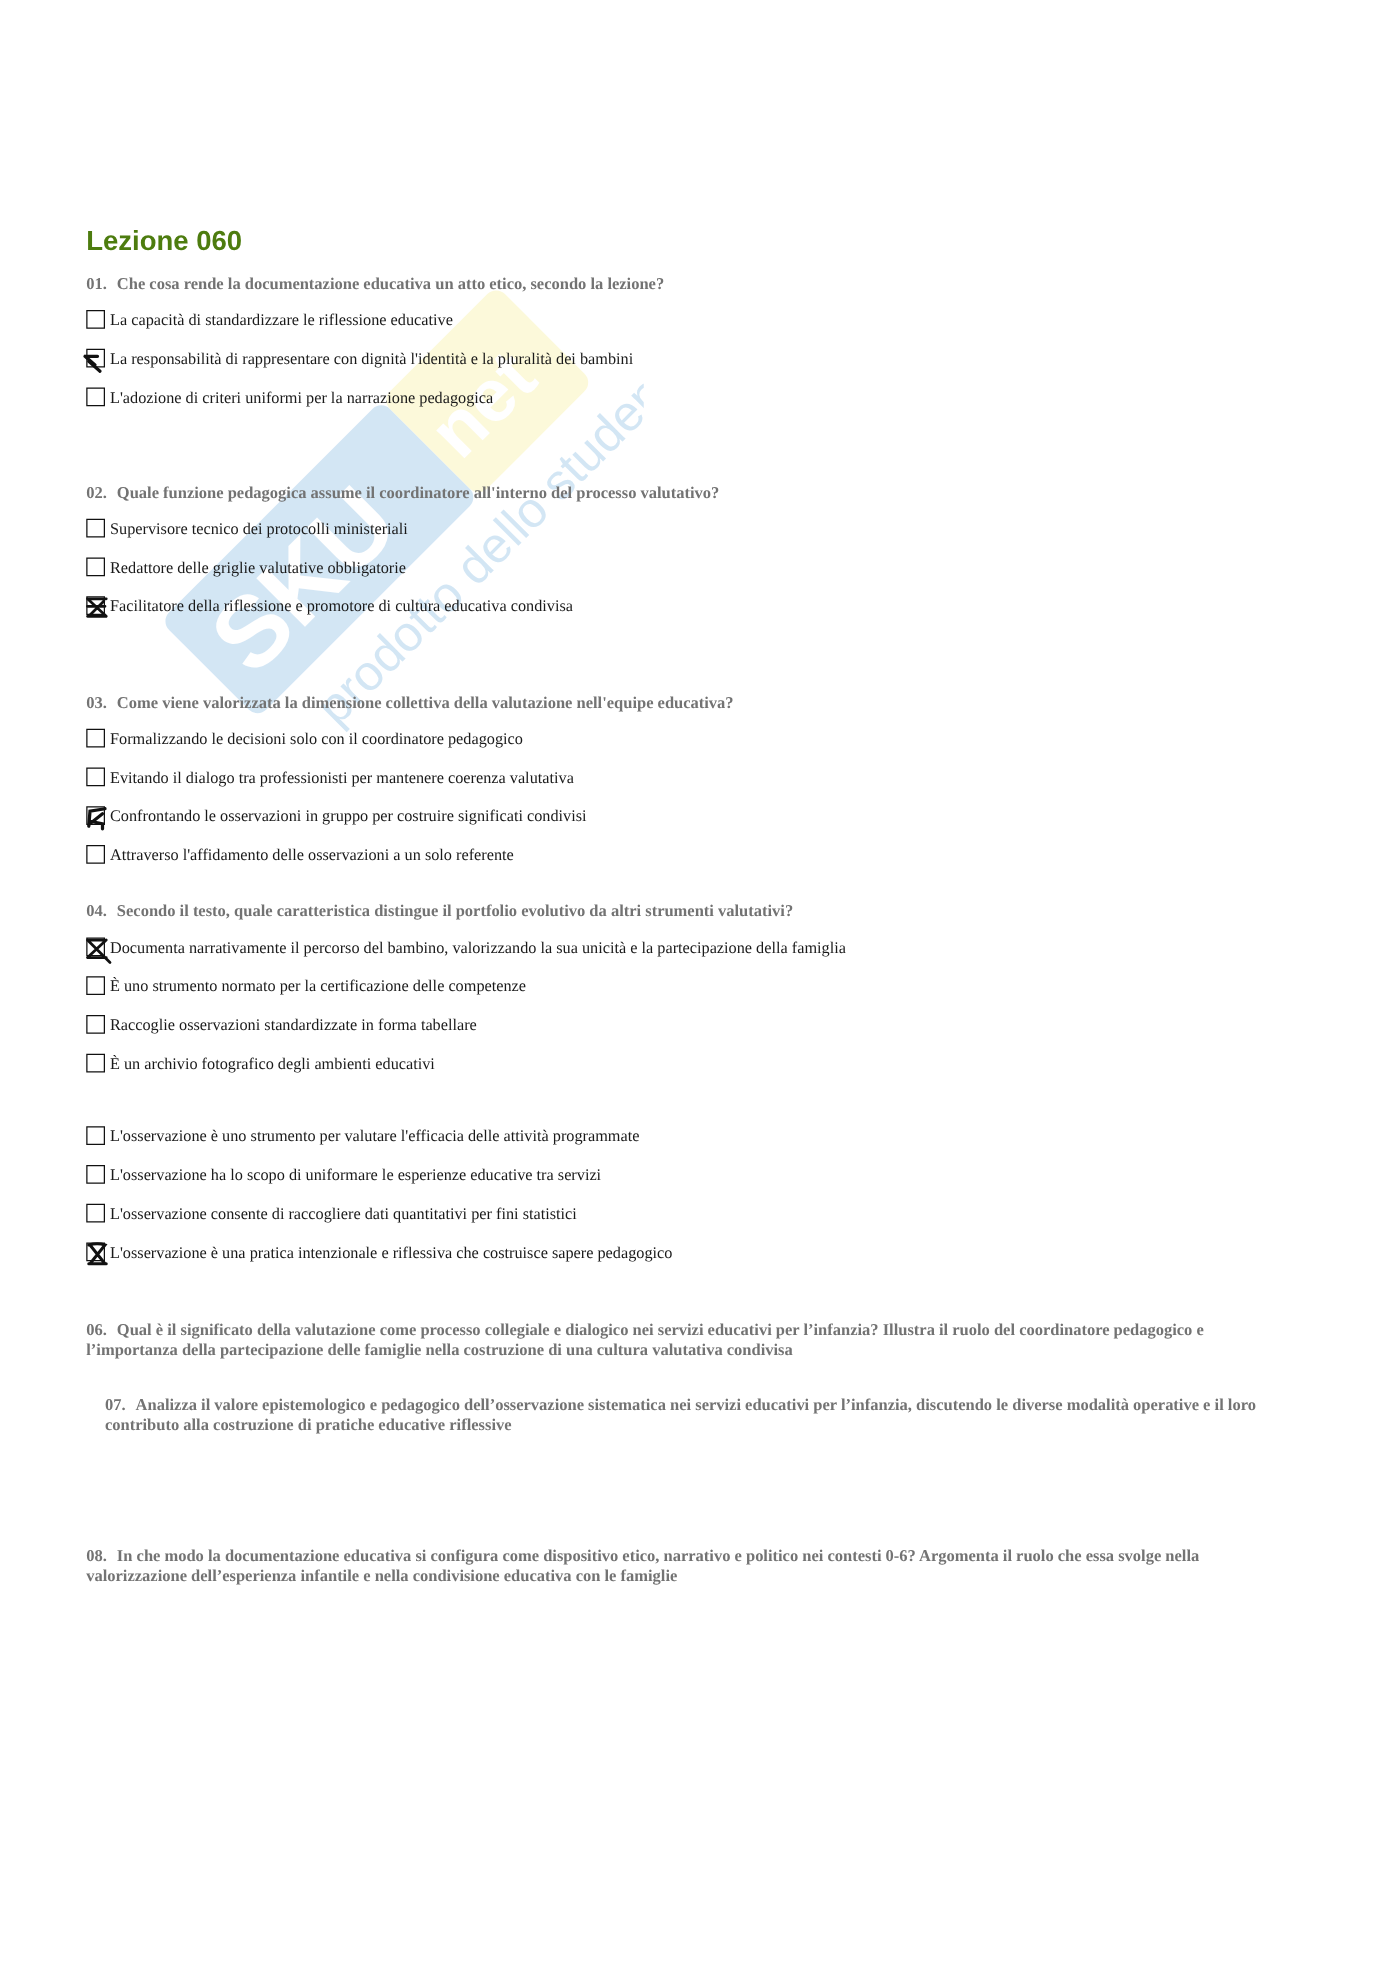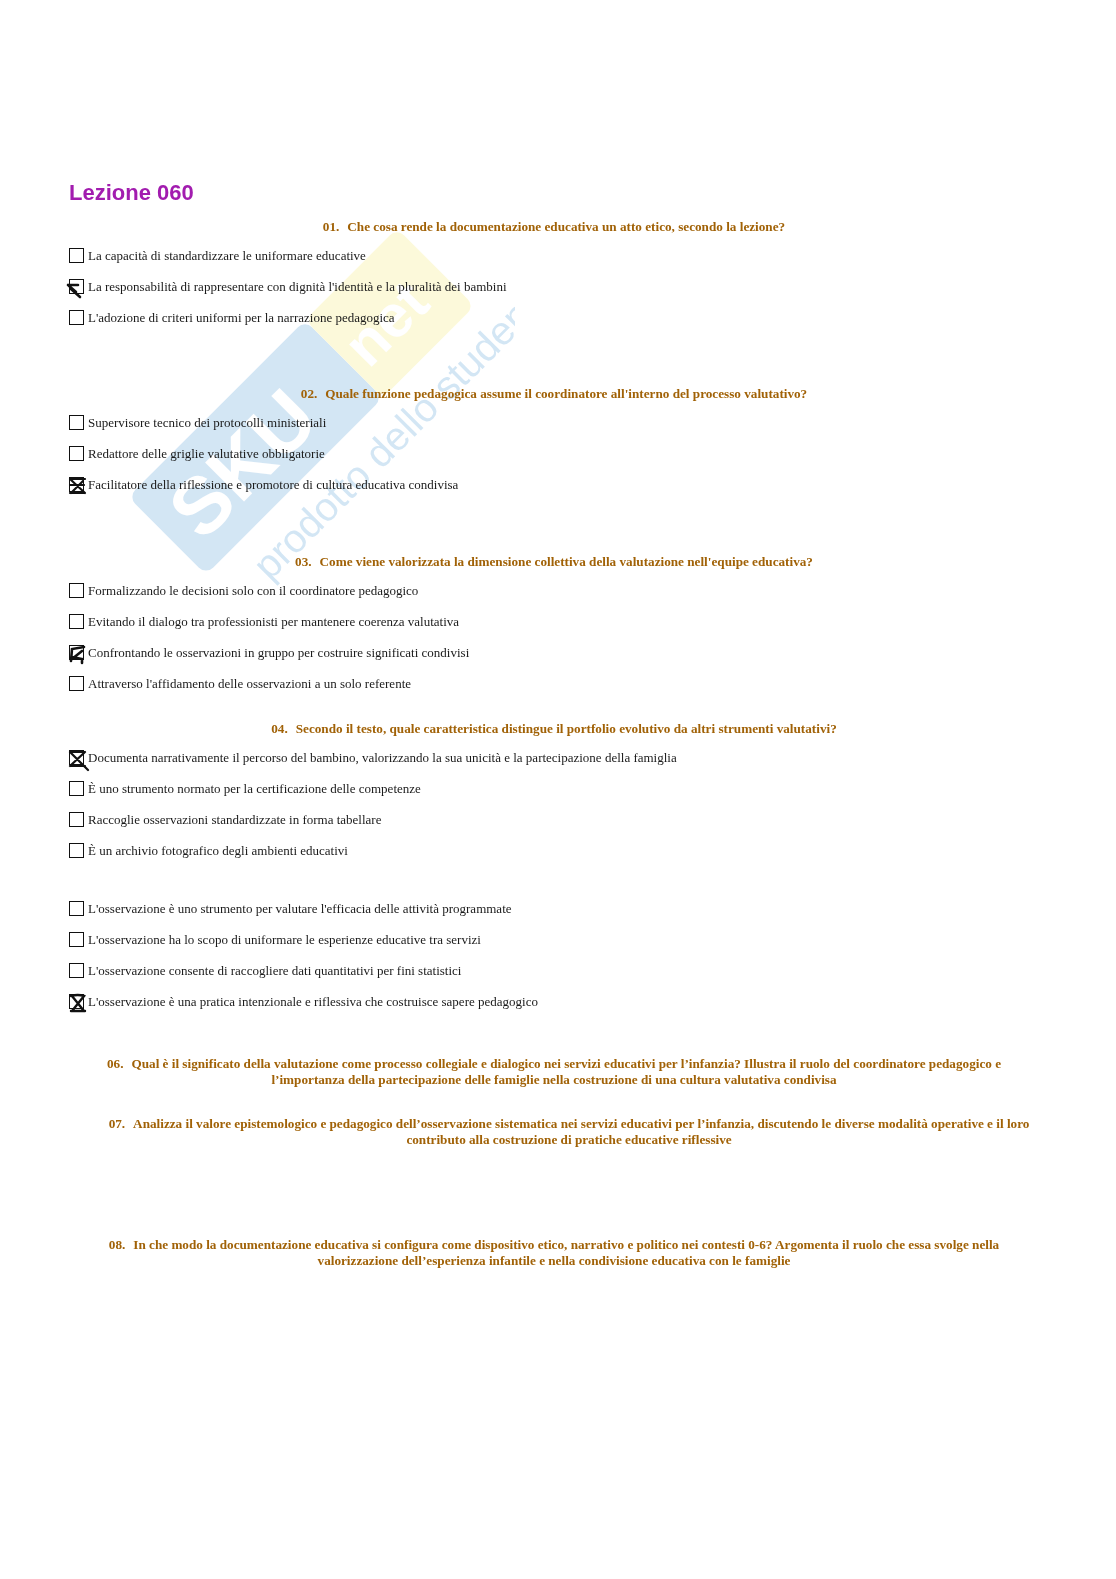--- a/index.html
+++ b/index.html
@@ -33,35 +33,34 @@
       height: 1579px;
       z-index: 1;
     }
     .lesson-title {
       position: absolute;
       left: 69px;
       top: 180px;
       font-family: "Liberation Sans", "DejaVu Sans", sans-serif;
       font-weight: bold;
       font-size: 22px;
-      color: #a21caf;
+      color: #4d7c0f;
       margin: 0;
     }
     .question {
       position: absolute;
       left: 69px;
       width: 970px;
     }
     .q-text {
       font-weight: bold;
       font-size: 13.2px;
       line-height: 16px;
       margin: 0;
-      color: #a16207;
-      text-align: center;
+      color: #737373;
     }
     .q-num {
       display: inline-block;
       margin-right: 8px;
     }
     .options {
       margin: 0;
       padding: 0;
       list-style: none;
     }
@@ -120,21 +119,21 @@
 
   <h1 class="lesson-title">Lezione 060</h1>
 
   <section class="question" style="top:219px;">
     <p class="q-text">
       <span class="q-num">01.</span><span>Che cosa rende la documentazione educativa un atto etico, secondo la lezione?</span>
     </p>
     <ul class="options">
       <li class="option">
         <span class="checkbox"></span>
-        <span class="opt-label">La capacità di standardizzare le uniformare educative</span>
+        <span class="opt-label">La capacità di standardizzare le riflessione educative</span>
       </li>
       <li class="option">
         <span class="checkbox">
           <svg viewBox="0 0 24 24">
             <path d="M2 8 L12 8 M2 8 L10 15 M5 12 L14 20" stroke="#111" stroke-width="2.6" fill="none" stroke-linecap="round"></path>
           </svg>
         </span>
         <span class="opt-label">La responsabilità di rappresentare con dignità l'identità e la pluralità dei bambini</span>
       </li>
       <li class="option">

